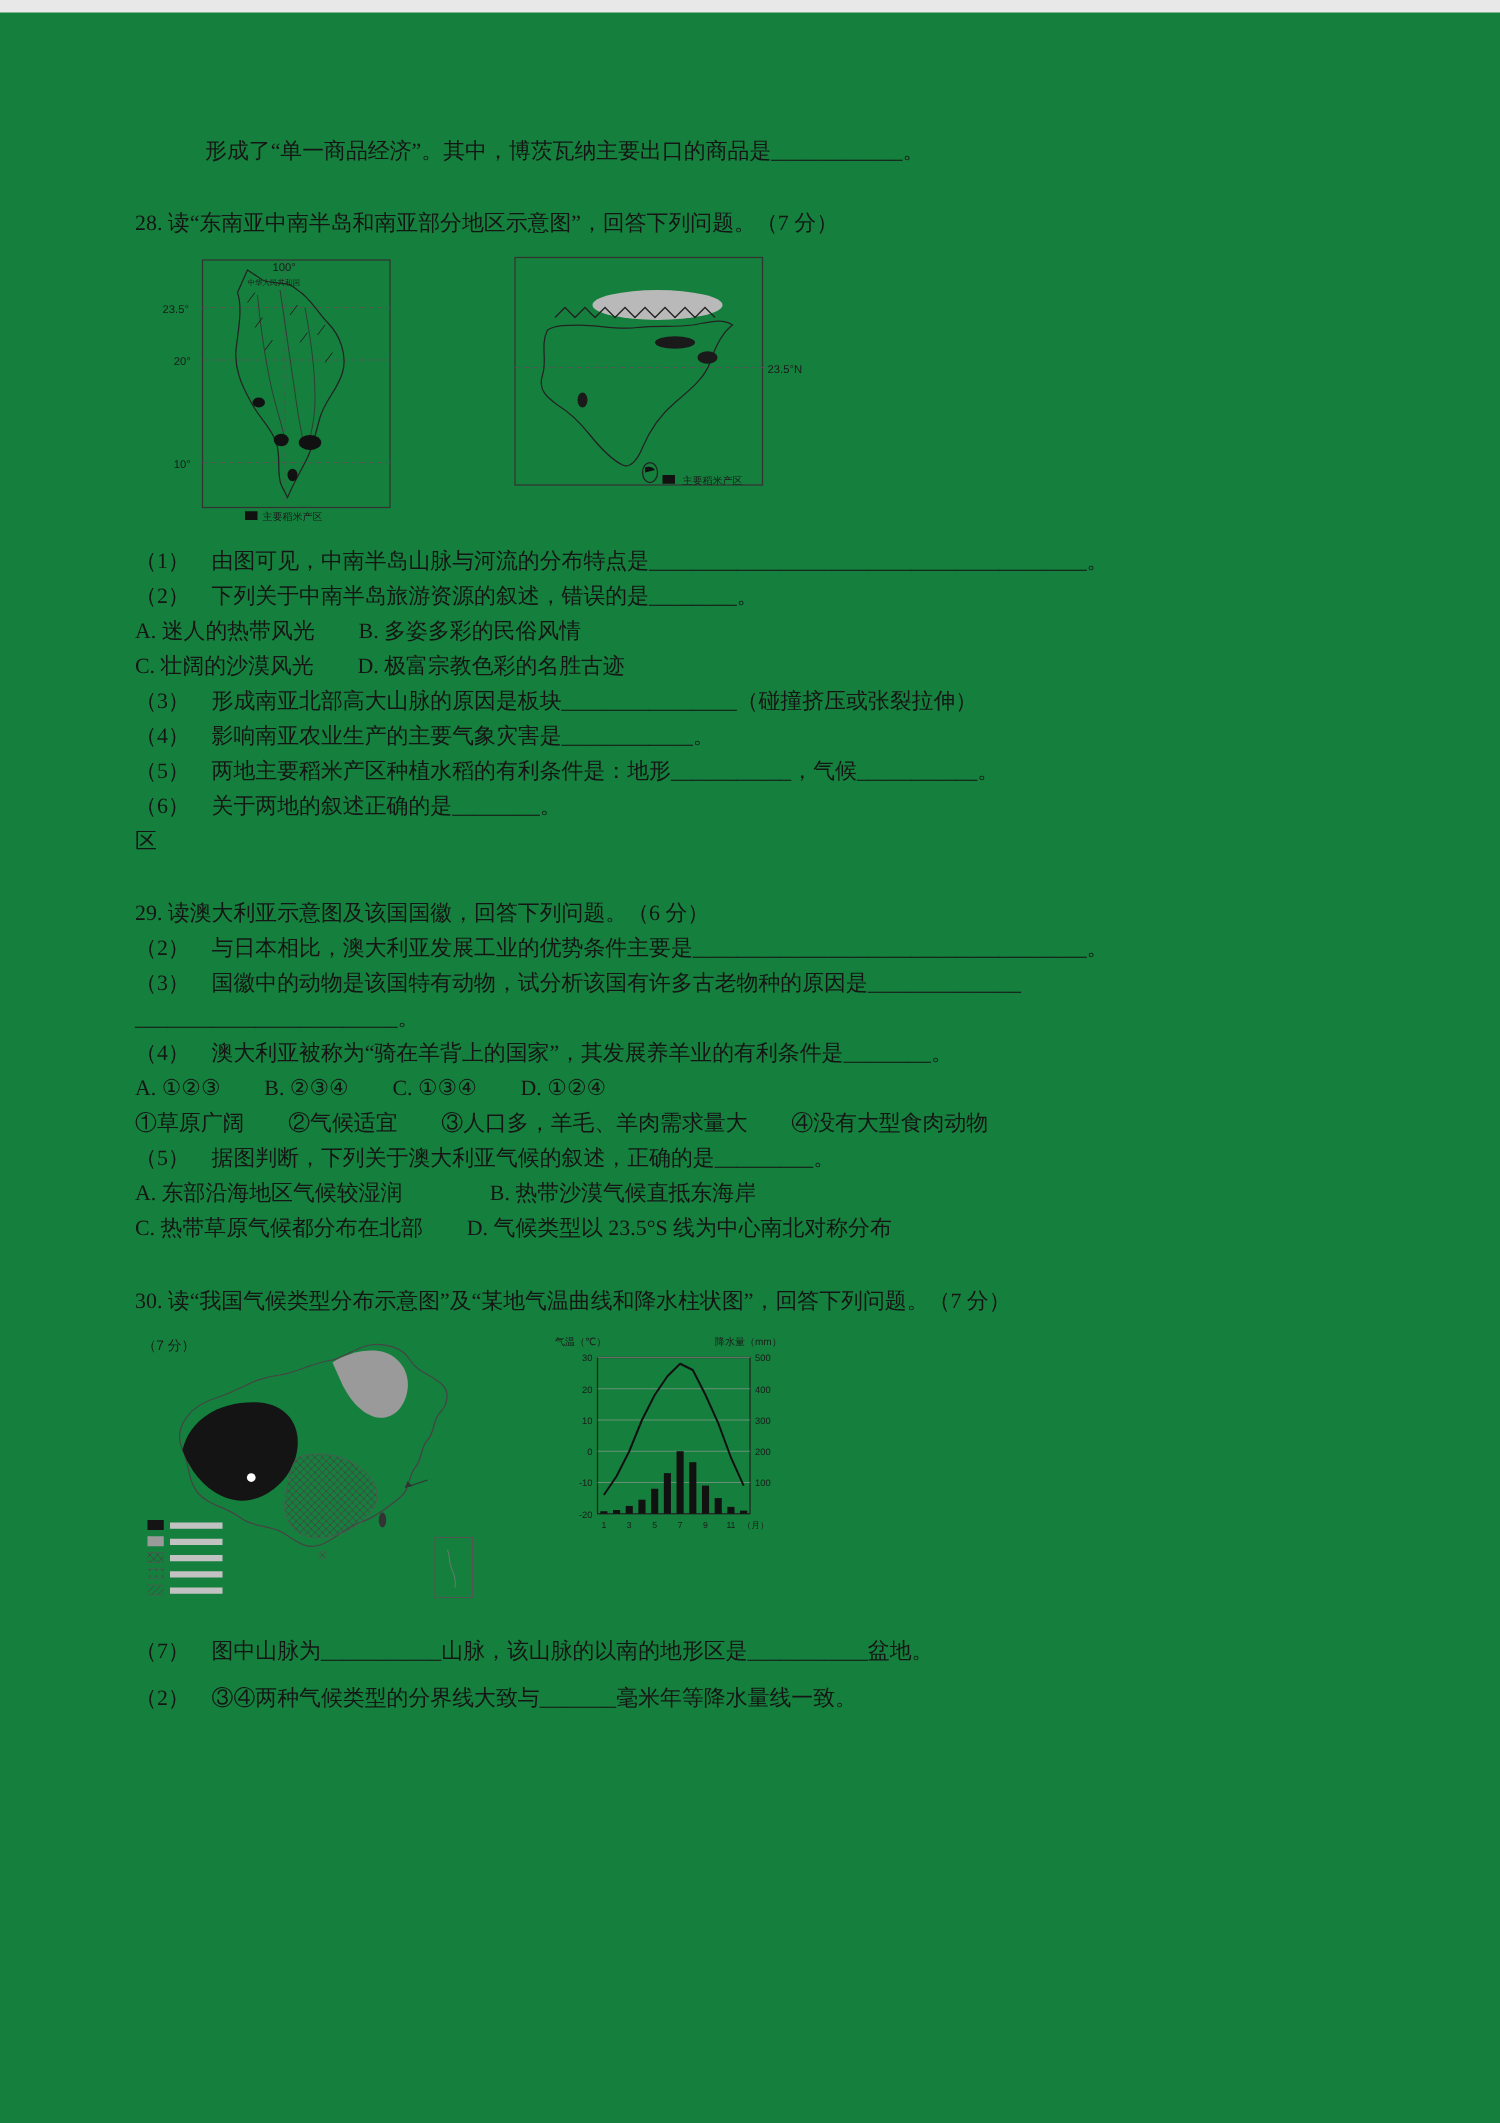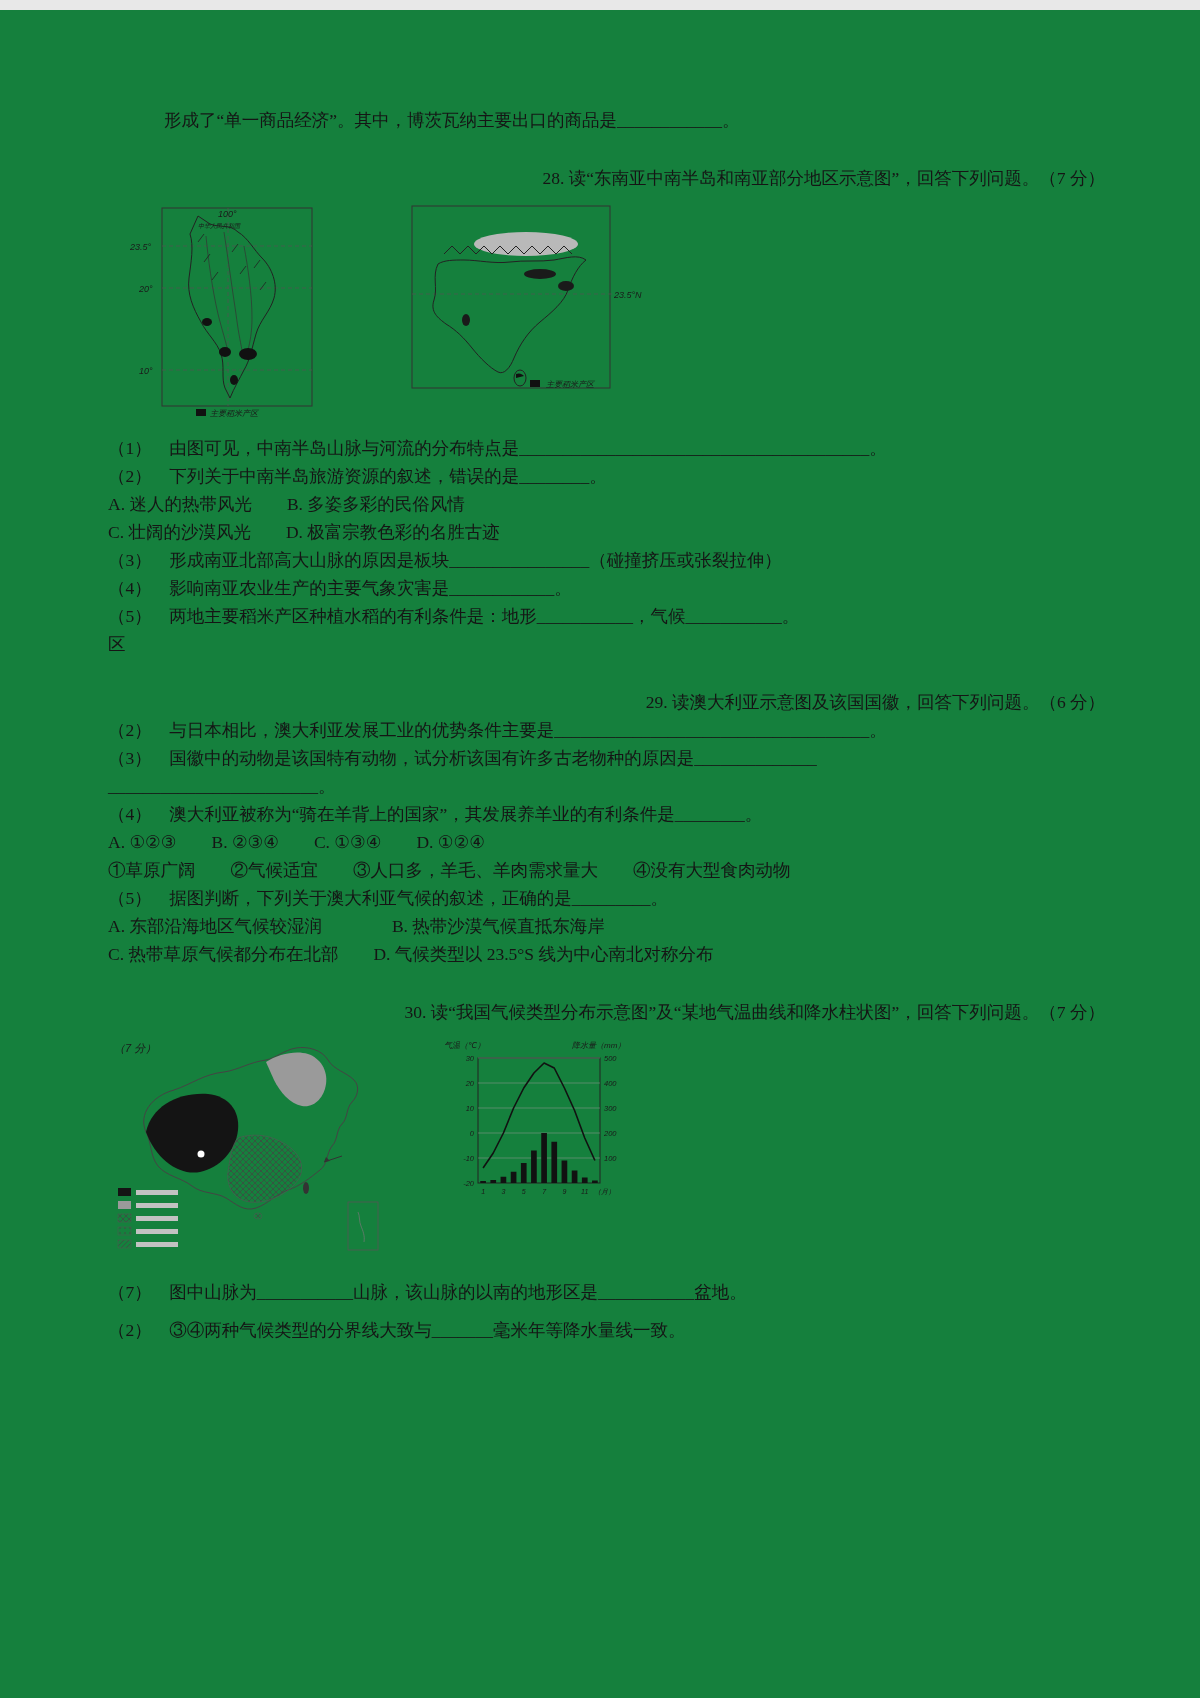--- a/index.html
+++ b/index.html
@@ -12,23 +12,23 @@
     color:#151515;
     overflow:hidden;
   }
   .content{
     padding:96px 95px 0 108px;
     font-size:17.5px;
     line-height:28px;
   }
   .line{white-space:pre-wrap;}
   .indent{padding-left:56px;}
-  .qtitle{margin-top:30px;text-align:right;}
+  .qtitle{margin-top:30px;}
   .first-sub{margin-top:14px;}
-  .fig-row{display:flex;align-items:flex-start;margin-top:10px;margin-bottom:4px;font-style:italic;}
+  .fig-row{display:flex;align-items:flex-start;margin-top:10px;margin-bottom:4px;}
   .fig-row.q28{padding-left:20px;}
   .fig-row.q28 .gap{width:88px;}
   .fig-row.q30{padding-left:0px;}
   .fig-row.q30 .gap{width:44px;}
   svg text{font-family:"Liberation Sans","DejaVu Sans",sans-serif;fill:#1a1a1a;}
   .smallgap{margin-top:10px;}
 </style>
 </head>
 <body>
 
@@ -96,20 +96,21 @@
       </svg>
     </div>
 
     <div class="line first-sub">（1）　由图可见，中南半岛山脉与河流的分布特点是________________________________________。</div>
     <div class="line">（2）　下列关于中南半岛旅游资源的叙述，错误的是________。</div>
     <div class="line">A. 迷人的热带风光　　B. 多姿多彩的民俗风情</div>
     <div class="line">C. 壮阔的沙漠风光　　D. 极富宗教色彩的名胜古迹</div>
     <div class="line">（3）　形成南亚北部高大山脉的原因是板块________________（碰撞挤压或张裂拉伸）</div>
     <div class="line">（4）　影响南亚农业生产的主要气象灾害是____________。</div>
     <div class="line">（5）　两地主要稻米产区种植水稻的有利条件是：地形___________，气候___________。</div>
+    <div class="line">（6）　关于两地的叙述正确的是________。</div>
     <div class="line">区</div>
 
     <div class="line qtitle">29. 读澳大利亚示意图及该国国徽，回答下列问题。（6 分）</div>
 
     <div class="line">（2）　与日本相比，澳大利亚发展工业的优势条件主要是____________________________________。</div>
     <div class="line">（3）　国徽中的动物是该国特有动物，试分析该国有许多古老物种的原因是______________</div>
     <div class="line">________________________。</div>
     <div class="line">（4）　澳大利亚被称为“骑在羊背上的国家”，其发展养羊业的有利条件是________。</div>
     <div class="line">A. ①②③　　B. ②③④　　C. ①③④　　D. ①②④</div>
     <div class="line">①草原广阔　　②气候适宜　　③人口多，羊毛、羊肉需求量大　　④没有大型食肉动物</div>

